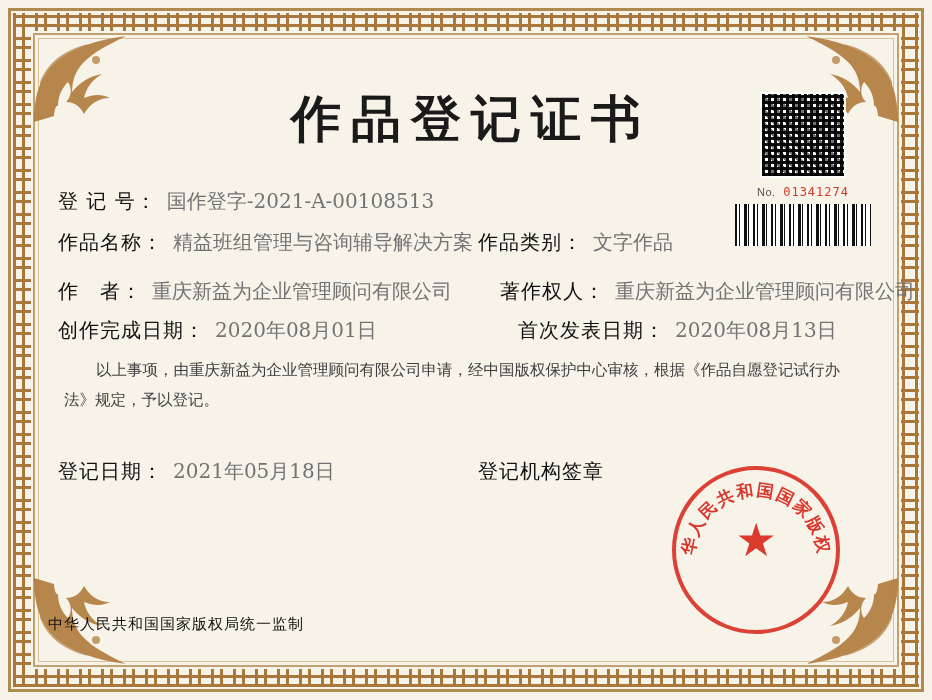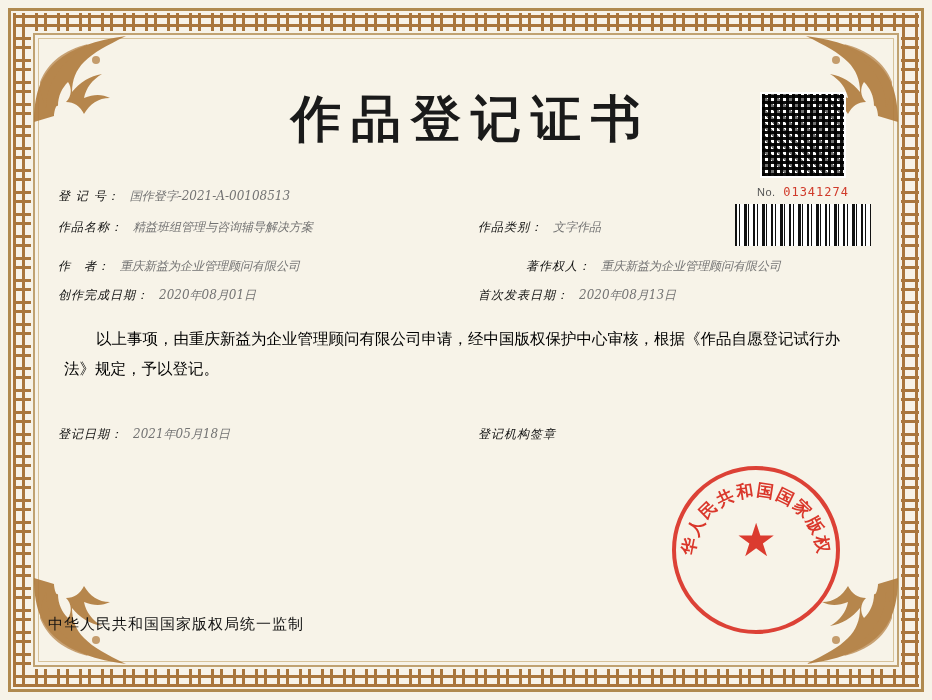--- a/index.html
+++ b/index.html
@@ -153,51 +153,50 @@
   .fields {
     position: absolute;
     left: 10px;
     right: 10px;
     top: 140px;
   }
   .row {
     display: flex;
     align-items: flex-start;
     margin-bottom: 16px;
-    font-size: 12px;
+    font-size: 20px;
     color: #1b1b1b;
     font-family: "DejaVu Serif", "Liberation Serif", serif;
-    font-style: italic;
   }
   .cell { display: flex; align-items: baseline; }
   .cell.left  { width: 420px; }
   .cell.right { flex: 1; }
   .lbl {
     white-space: nowrap;
     color: #111;
     margin-right: 10px;
     letter-spacing: 1px;
   }
   .val {
     white-space: nowrap;
     color: #737373;
     font-weight: 500;
   }
 
   .row-reg   { margin-bottom: 14px; }
   .row-name  { margin-bottom: 22px; }
   .row-author{ margin-bottom: 12px; gap: 48px; }
-  .row-dates { margin-bottom: 20px; }
+  .row-dates { margin-bottom: 12px; gap: 40px; }
 
   .paragraph {
     margin-top: 10px;
     font-size: 15.5px;
     line-height: 30px;
-    color: #000000;
-    font-family: Liberation Serif, serif;
+    color: #404040;
+    font-family: Liberation Mono, monospace;
     text-indent: 32px;
     padding: 0 6px;
   }
 
   .row-bottom {
     margin-top: 42px;
   }
   .row-bottom .cell.left { width: 420px; }
 
   .footer {

